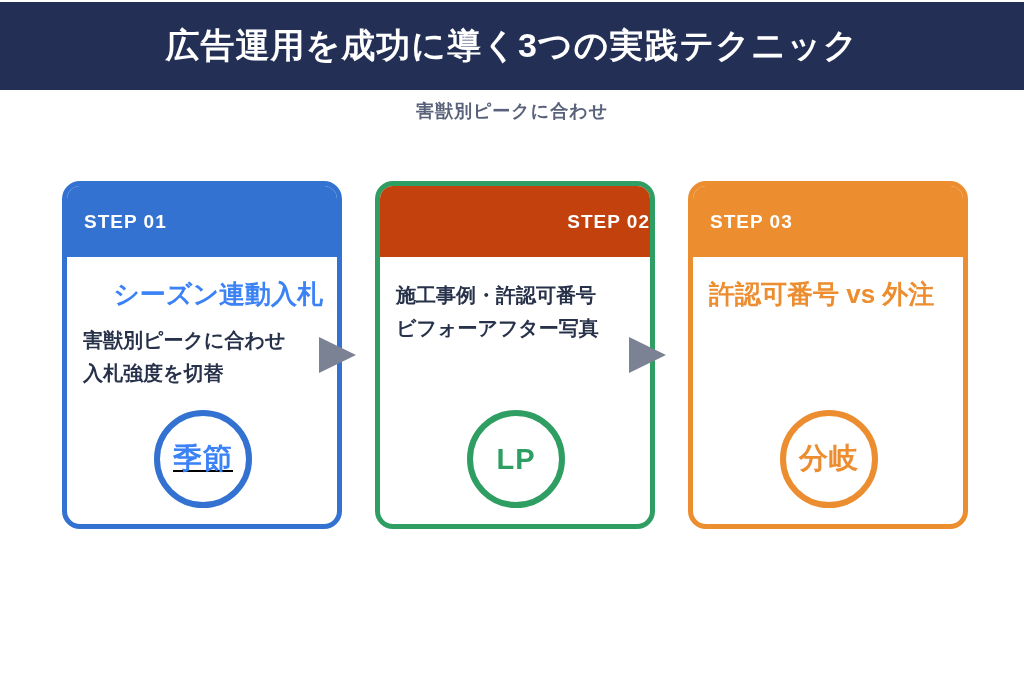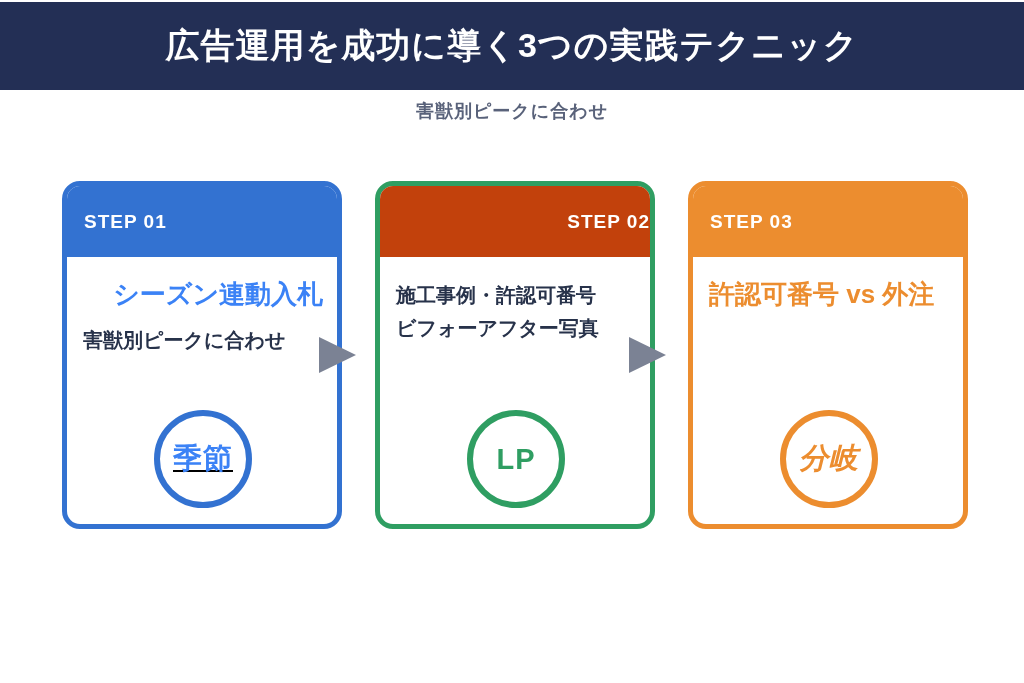--- a/index.html
+++ b/index.html
@@ -114,21 +114,21 @@
   .c-blue   .badge-circle { border-color: #3372d1; text-decoration: underline; }
 
   .c-green  { border-color: #2f9e62; }
   .c-green  .card-header  { background: #c2410c; justify-content: flex-end; }
   .c-green  .card-title, .c-green .badge-text { color: #2f9e62; }
   .c-green  .badge-circle { border-color: #2f9e62; }
 
   .c-orange { border-color: #ec8d2f; }
   .c-orange .card-header  { background: #ec8d2f; }
   .c-orange .card-title, .c-orange .badge-text { color: #ec8d2f; }
-  .c-orange .badge-circle { border-color: #ec8d2f; font-style: italic; }
+  .c-orange .badge-circle { border-color: #ec8d2f; }
 
   
   .arrow {
     position: absolute;
     width: 0; height: 0;
     border-top: 18px solid transparent;
     border-bottom: 18px solid transparent;
     border-left: 37px solid #7b8294;
   }
   .arrow-1 { left: 319px; top: 337px; }
@@ -148,20 +148,21 @@
   <div class="cards">
 
     <div class="card c-blue">
       <div class="card-header">
         <span class="step-label">STEP 01</span>
       </div>
       <div class="card-body">
         <div class="card-title">シーズン連動入札</div>
         <div class="card-desc">
           <div>害獣別ピークに合わせ</div>
+          <div>入札強度を切替</div>
         </div>
         <div class="badge-circle">
           <span class="badge-text">季節</span>
         </div>
       </div>
     </div>
 
     <div class="card c-green">
       <div class="card-header">
         <span class="step-label">STEP 02</span>

